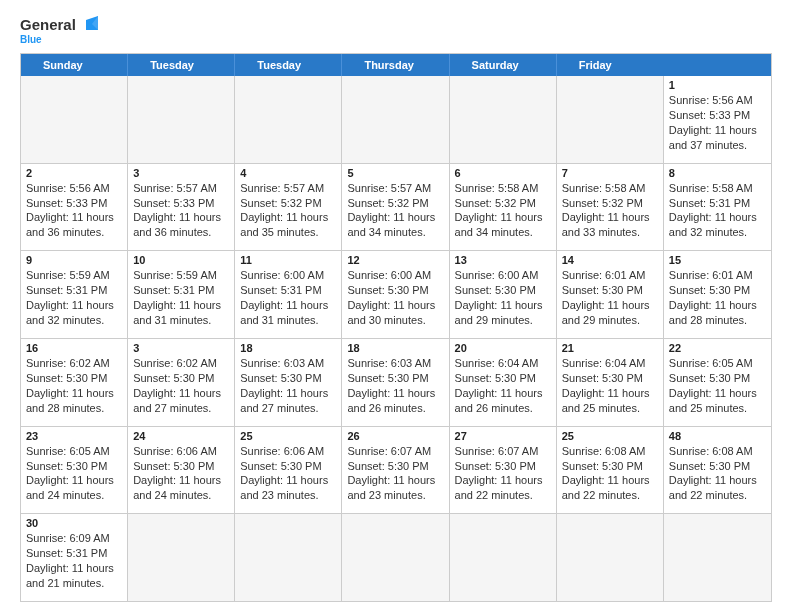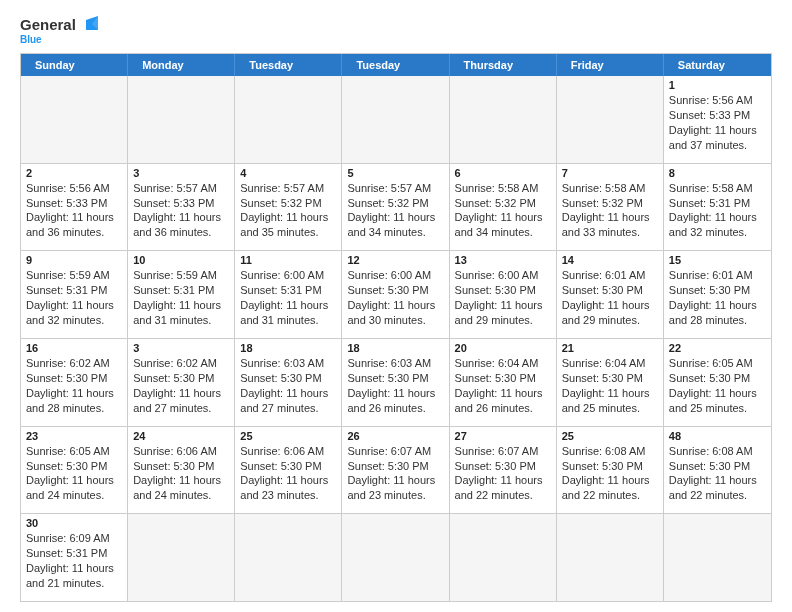--- a/index.html
+++ b/index.html
@@ -50,21 +50,21 @@
     }
     .cal-header {
       display: grid;
       grid-template-columns: repeat(7, 1fr);
       background: #2979c8;
     }
     .cal-header-cell {
       color: #fff;
       font-size: 11px;
       font-weight: bold;
-      padding: 5px 14px;
+      padding: 5px 22px;
       text-align: left;
       border-right: 1px solid #4a90d9;
     }
     .cal-header-cell:last-child { border-right: none; }
     .cal-body {
       display: flex;
       flex-direction: column;
       flex: 1;
     }
     .cal-row {
@@ -117,26 +117,25 @@
 </div>
     <div class="title-block">
       <div class="month-title"></div>
       <div class="subtitle"></div>
     </div>
   </div>
 
   <div class="calendar">
     <div class="cal-header">
       <div class="cal-header-cell">Sunday</div>
-      <div class="cal-header-cell">Monday</div>
       <div class="cal-header-cell">Tuesday</div>
       <div class="cal-header-cell">Tuesday</div>
       <div class="cal-header-cell">Thursday</div>
+      <div class="cal-header-cell">Saturday</div>
       <div class="cal-header-cell">Friday</div>
-      <div class="cal-header-cell">Saturday</div>
     </div>
     <div class="cal-body" id="cal-body">
     <div class="cal-row">
           <div class="cal-cell empty"></div>
           <div class="cal-cell empty"></div>
           <div class="cal-cell empty"></div>
           <div class="cal-cell empty"></div>
           <div class="cal-cell empty"></div>
           <div class="cal-cell empty"></div>
           <div class="cal-cell">

